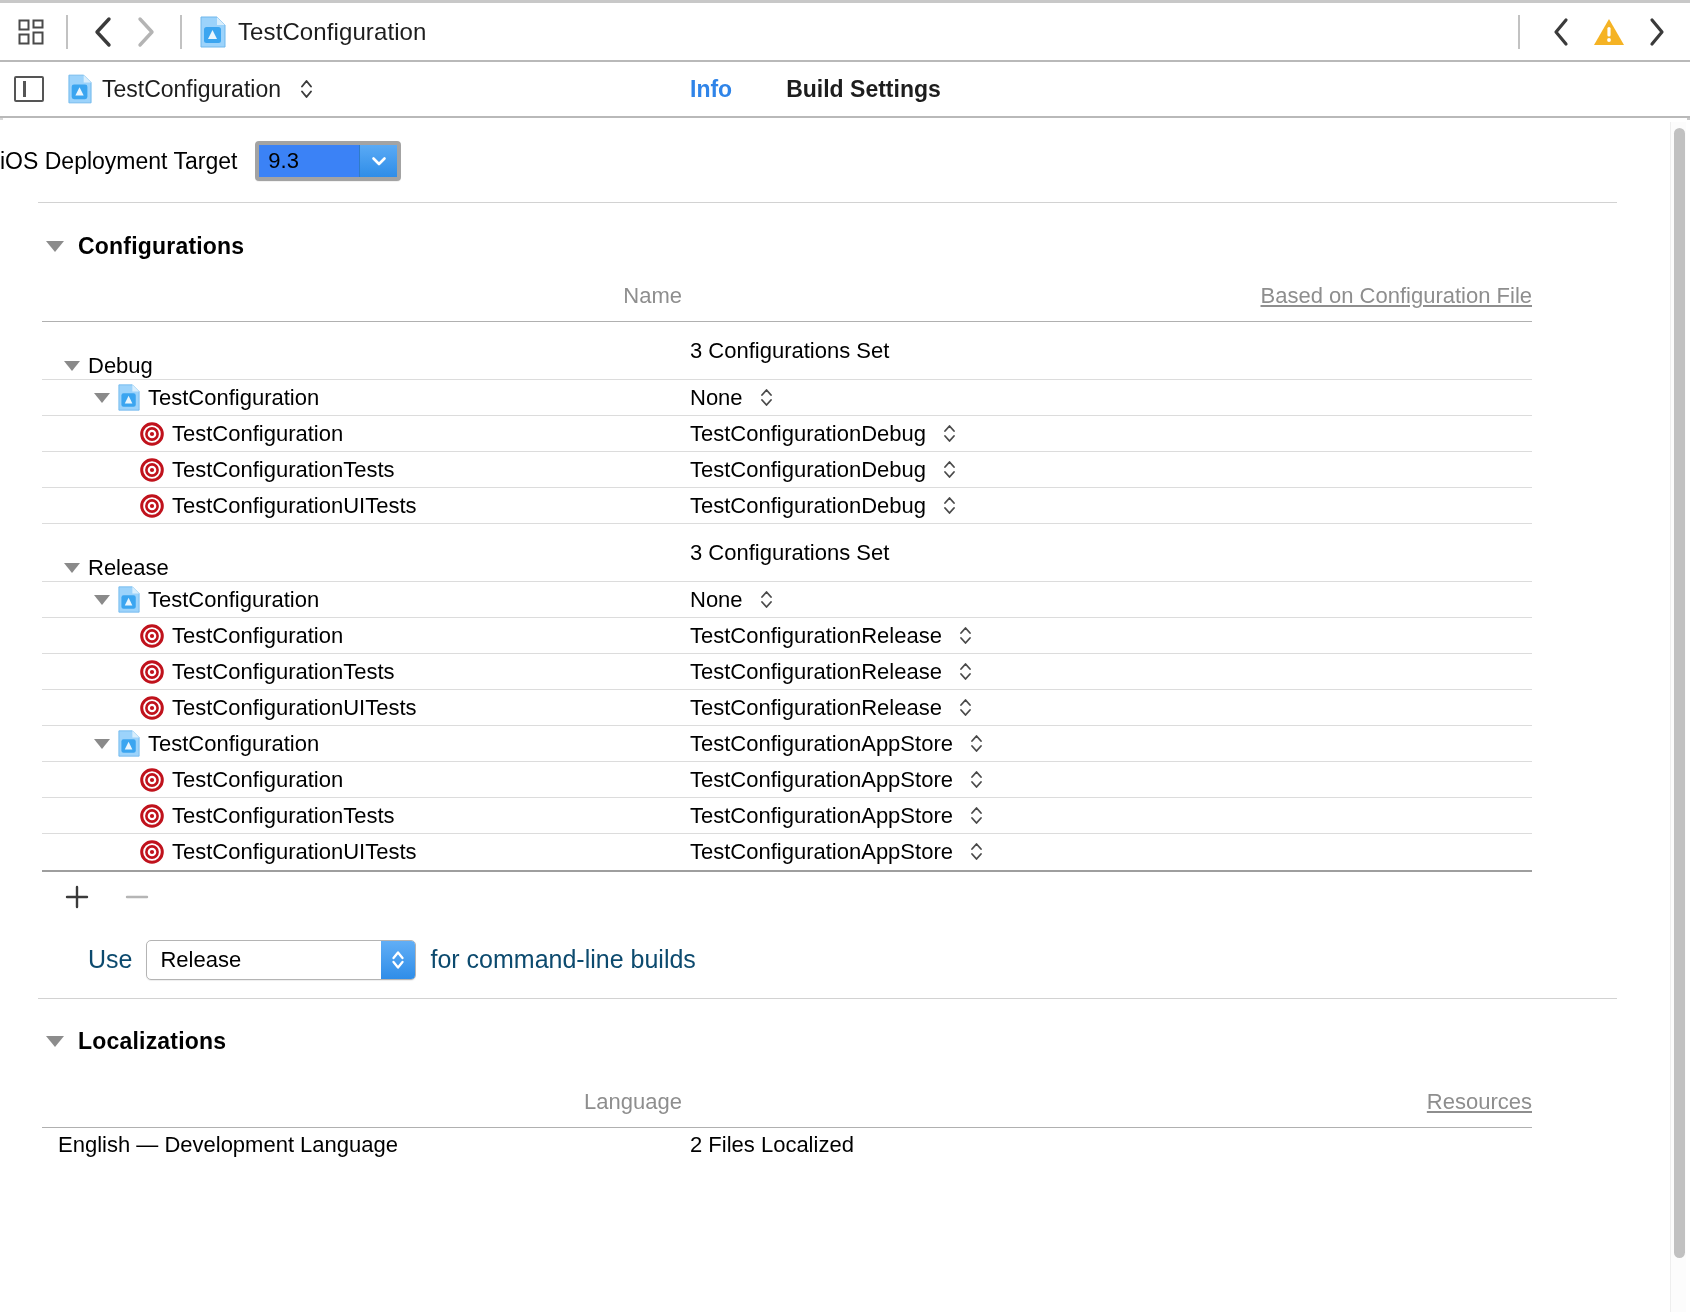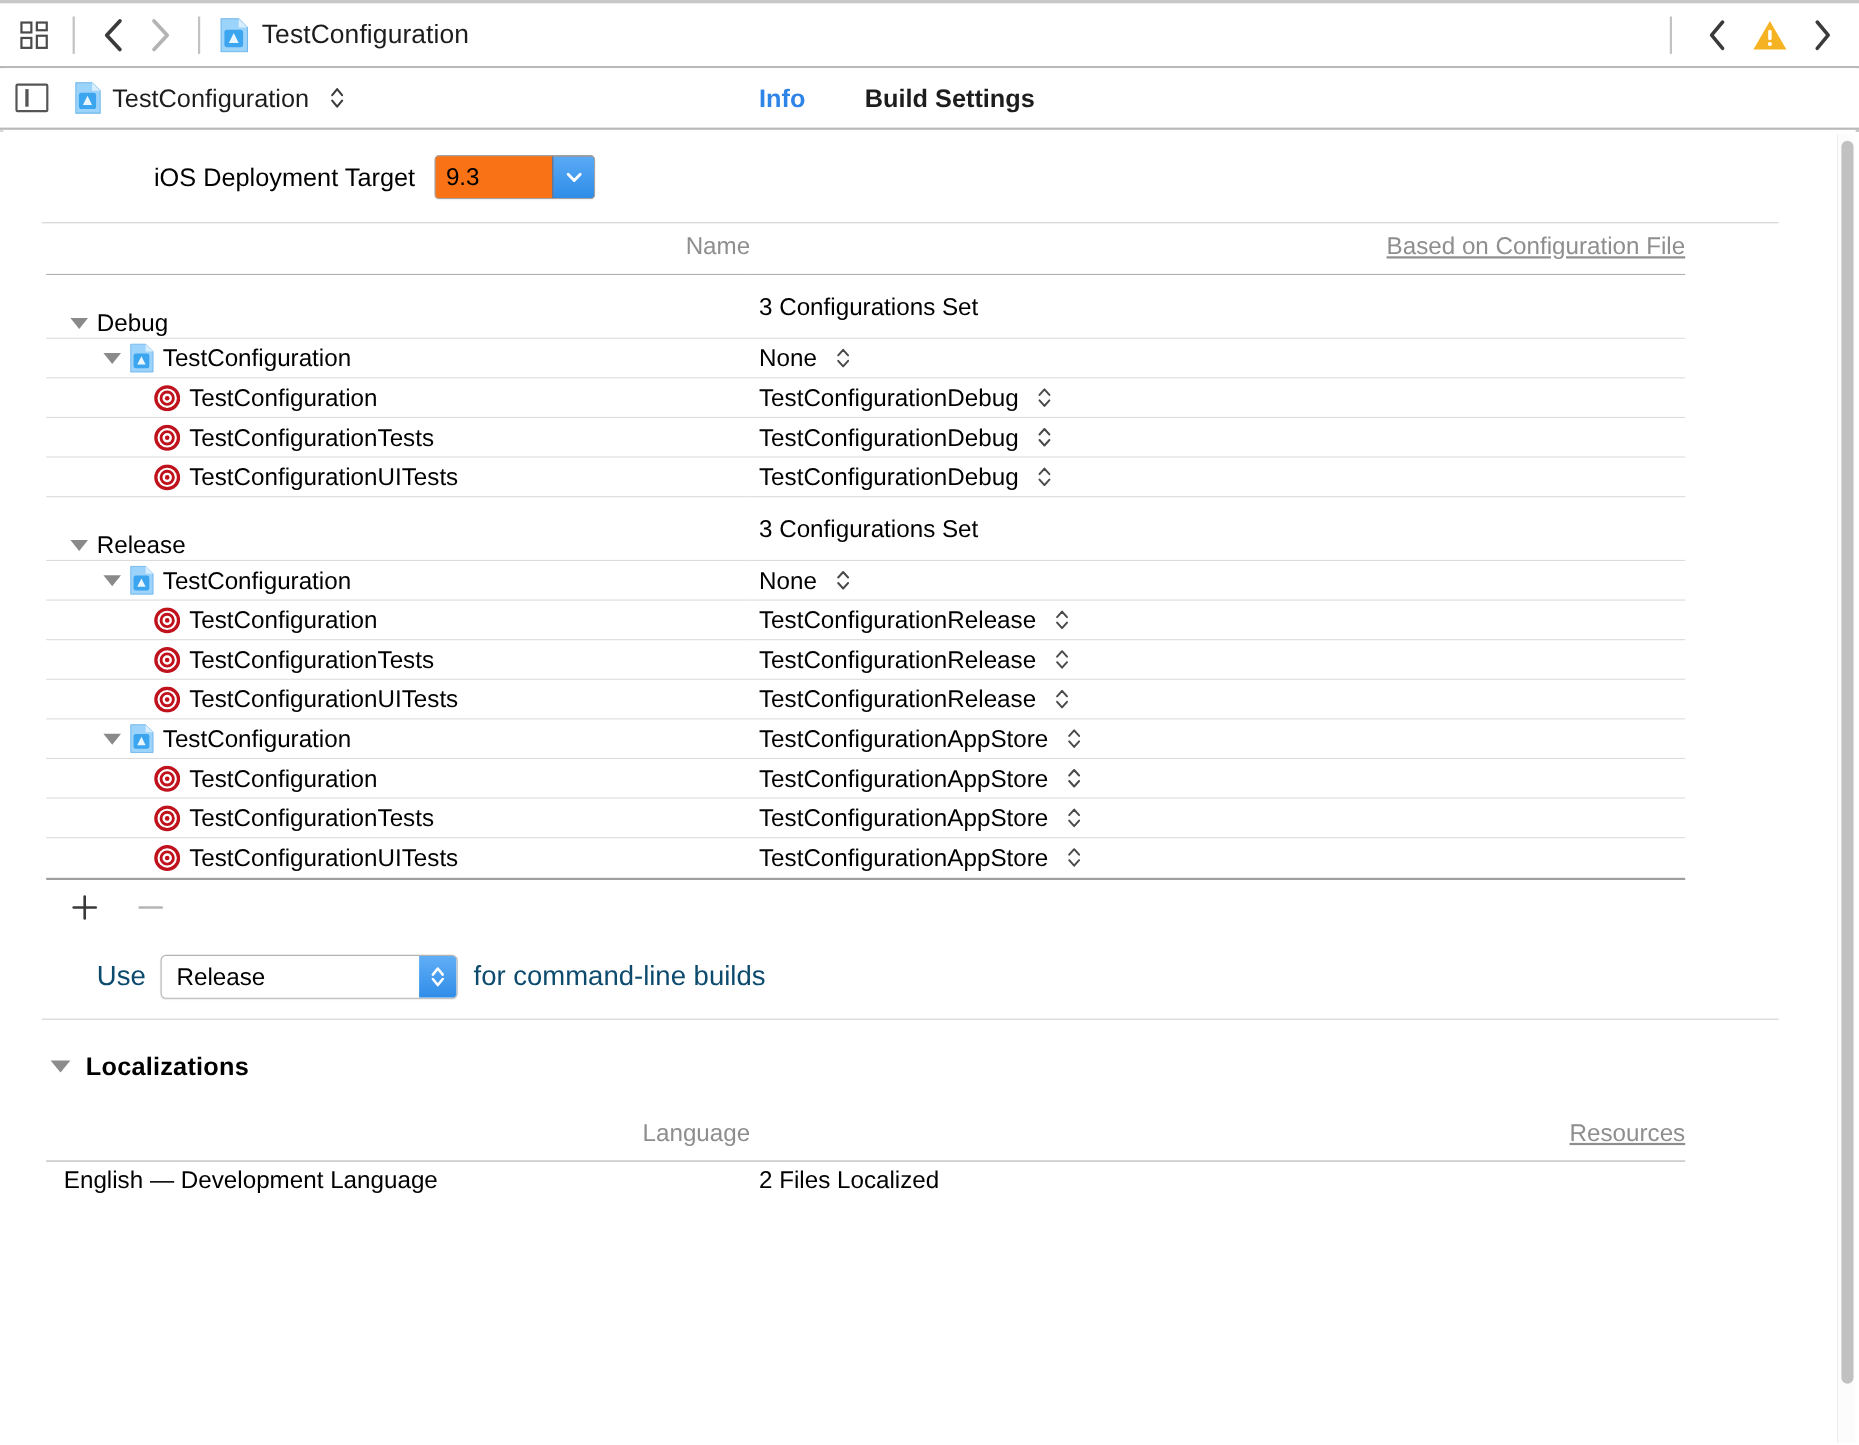--- a/index.html
+++ b/index.html
@@ -149,32 +149,31 @@
   .hrule {
     height: 1px;
     background: #d2d2d2;
     margin: 0 38px 0 38px;
   }
 
   
   #dep-row {
     display: flex; align-items: center;
     height: 82px;
-    padding-left: 140px;
   }
   #dep-row .field-label {
     font-size: 23px;
     color: #000;
     margin-right: 18px;
   }
   .combo {
     width: 146px; height: 40px;
-    border: 1px solid #a3a3a3;
+    border: 4px solid #a3a3a3;
     border-radius: 4px;
-    background: #f97316;
+    background: #3b82f6;
     display: flex;
     align-items: stretch;
     overflow: hidden;
     box-shadow: 0 1px 0 rgba(0,0,0,.05);
   }
   .combo .cval {
     flex: 1;
     display: flex; align-items: center;
     padding-left: 9px;
     font-size: 22px;
@@ -428,20 +427,24 @@
       <span class="cbtn">
         <svg width="18" height="14" viewBox="0 0 18 14">
           <polyline points="3.5,4.5 9,10 14.5,4.5" fill="none" stroke="#ffffff" stroke-width="2.6" stroke-linecap="round" stroke-linejoin="round"></polyline>
         </svg>
       </span>
     </span>
   </div>
 
   <div class="hrule"></div>
 
+  <div class="section-head" style="margin-top:14px;">
+    <span class="tri"></span>
+    <span class="stitle">Configurations</span>
+  </div>
 
   <table class="grid">
     <colgroup>
           <col class="c-name">
           <col class="c-value">
         </colgroup>
     <thead>
       <tr>
         <th class="th-name">Name</th>
         <th class="th-value">Based on Configuration File</th>

